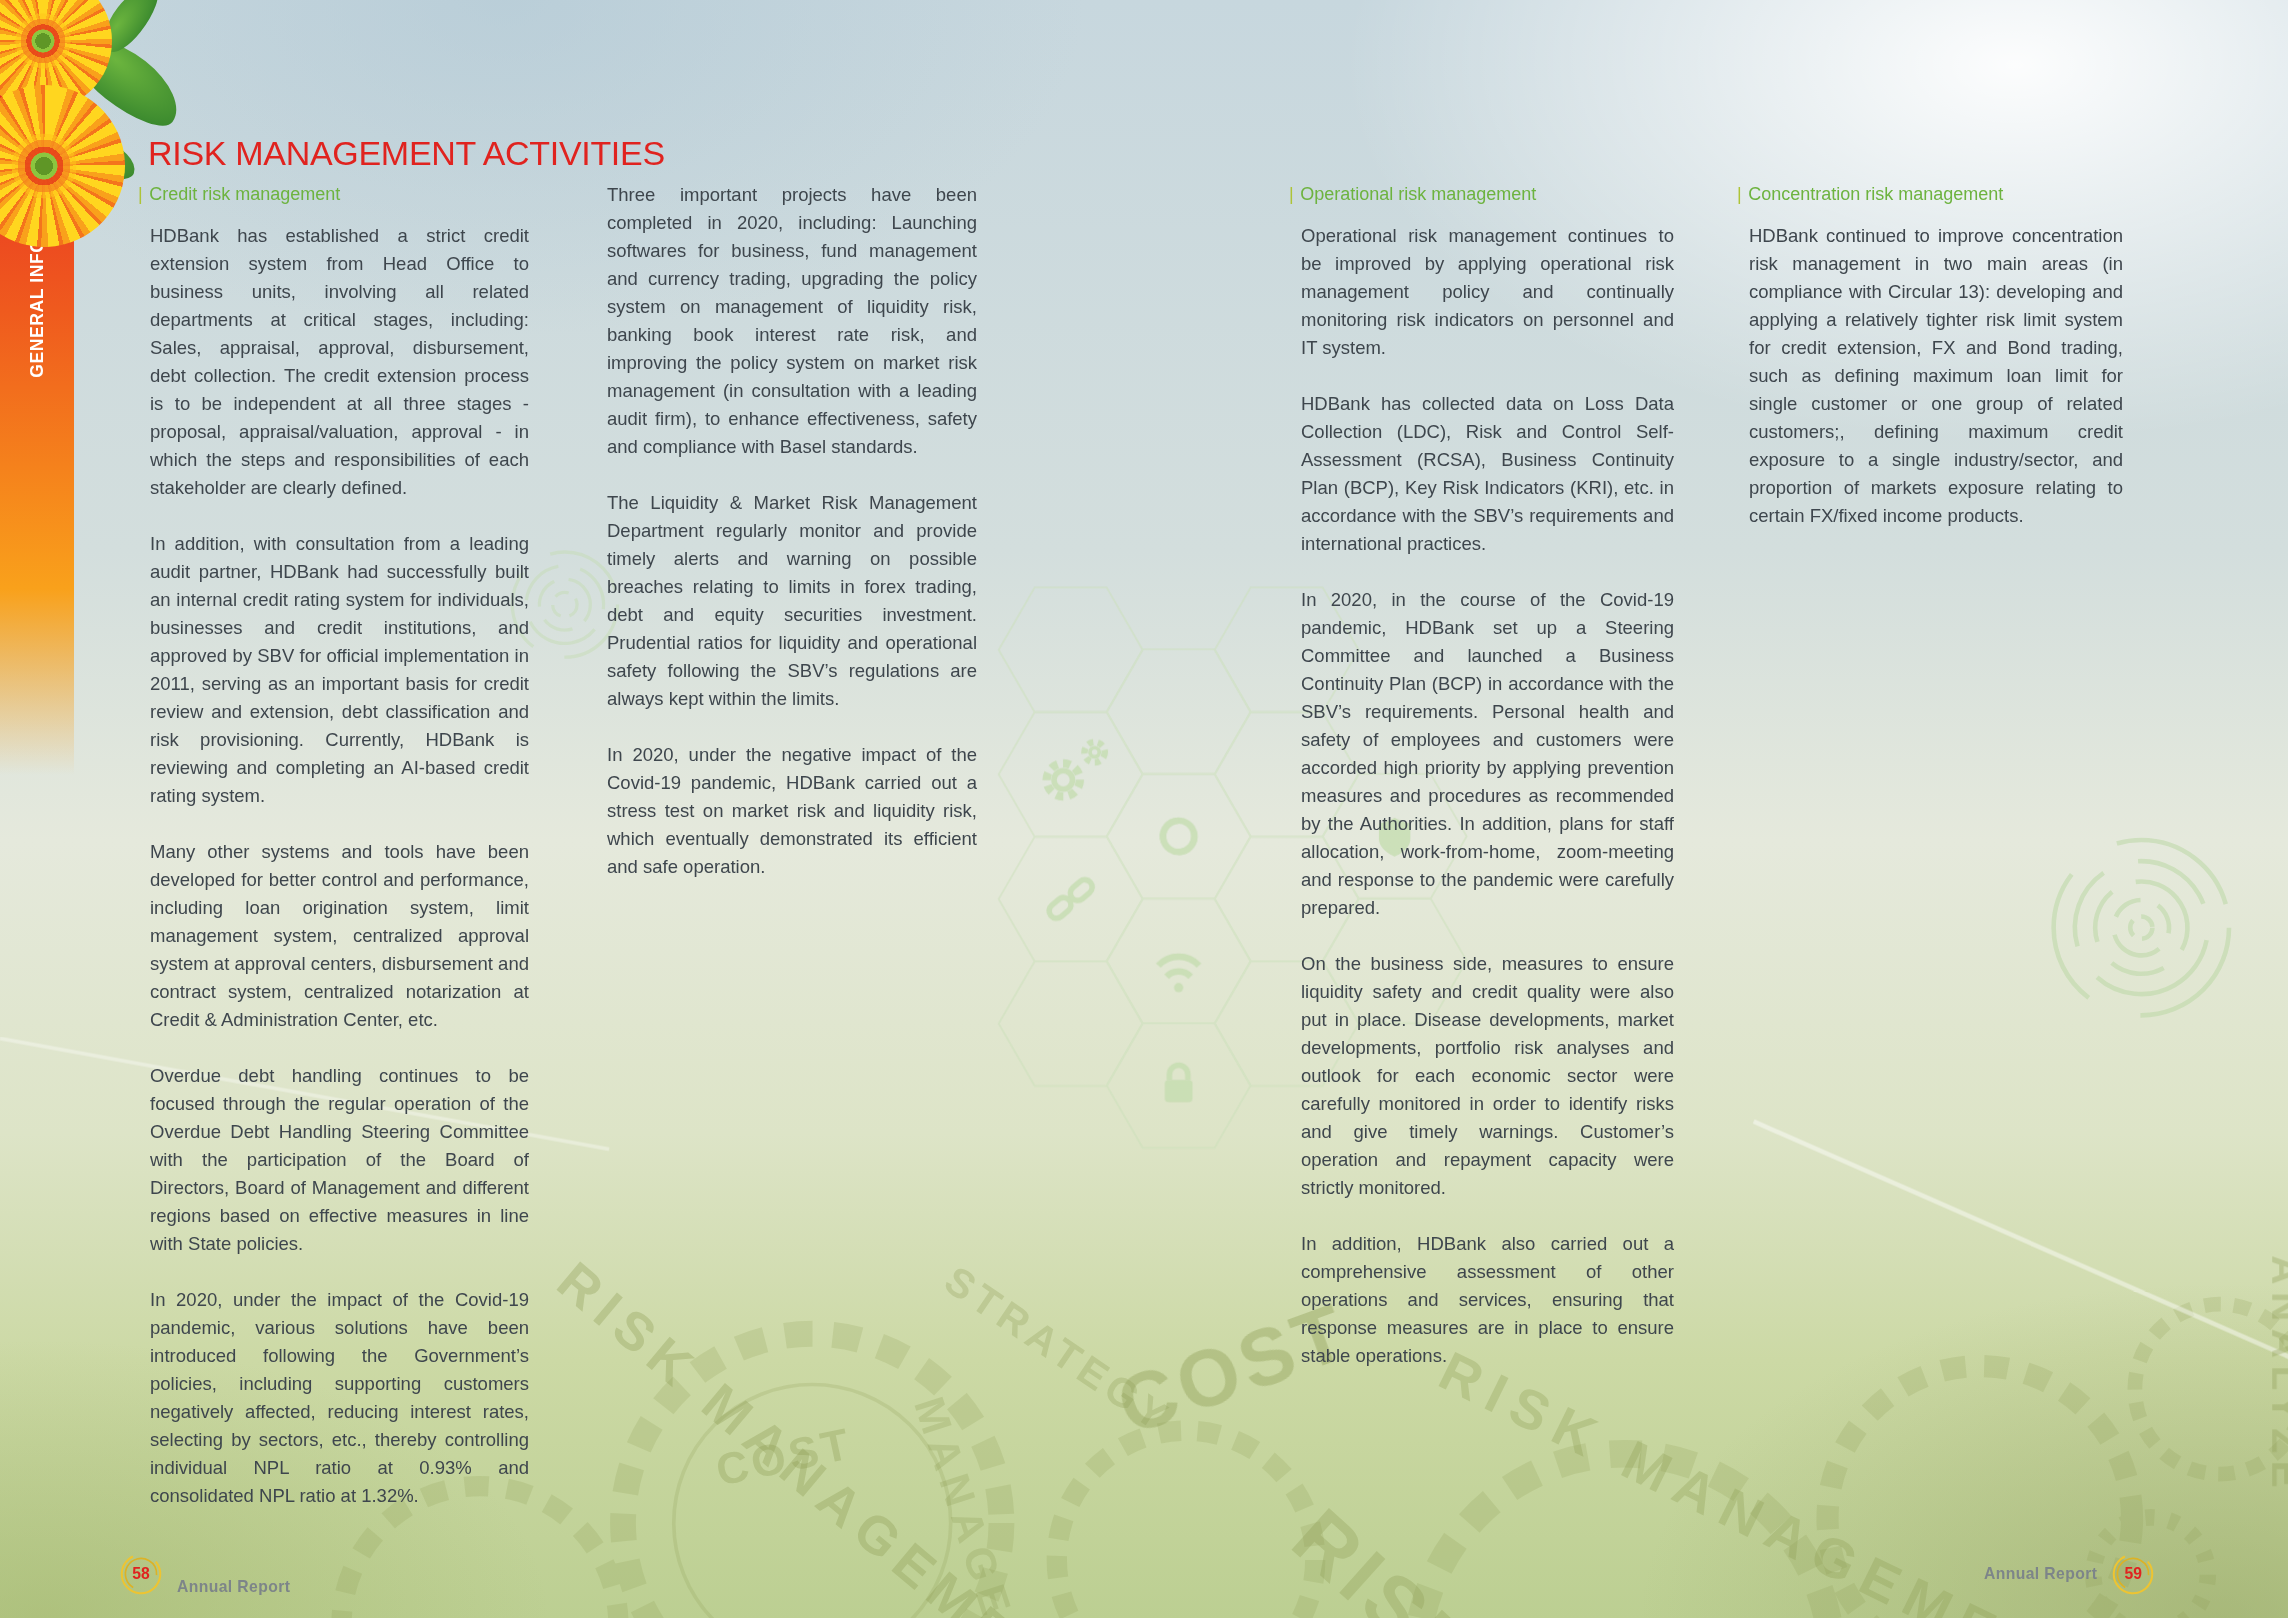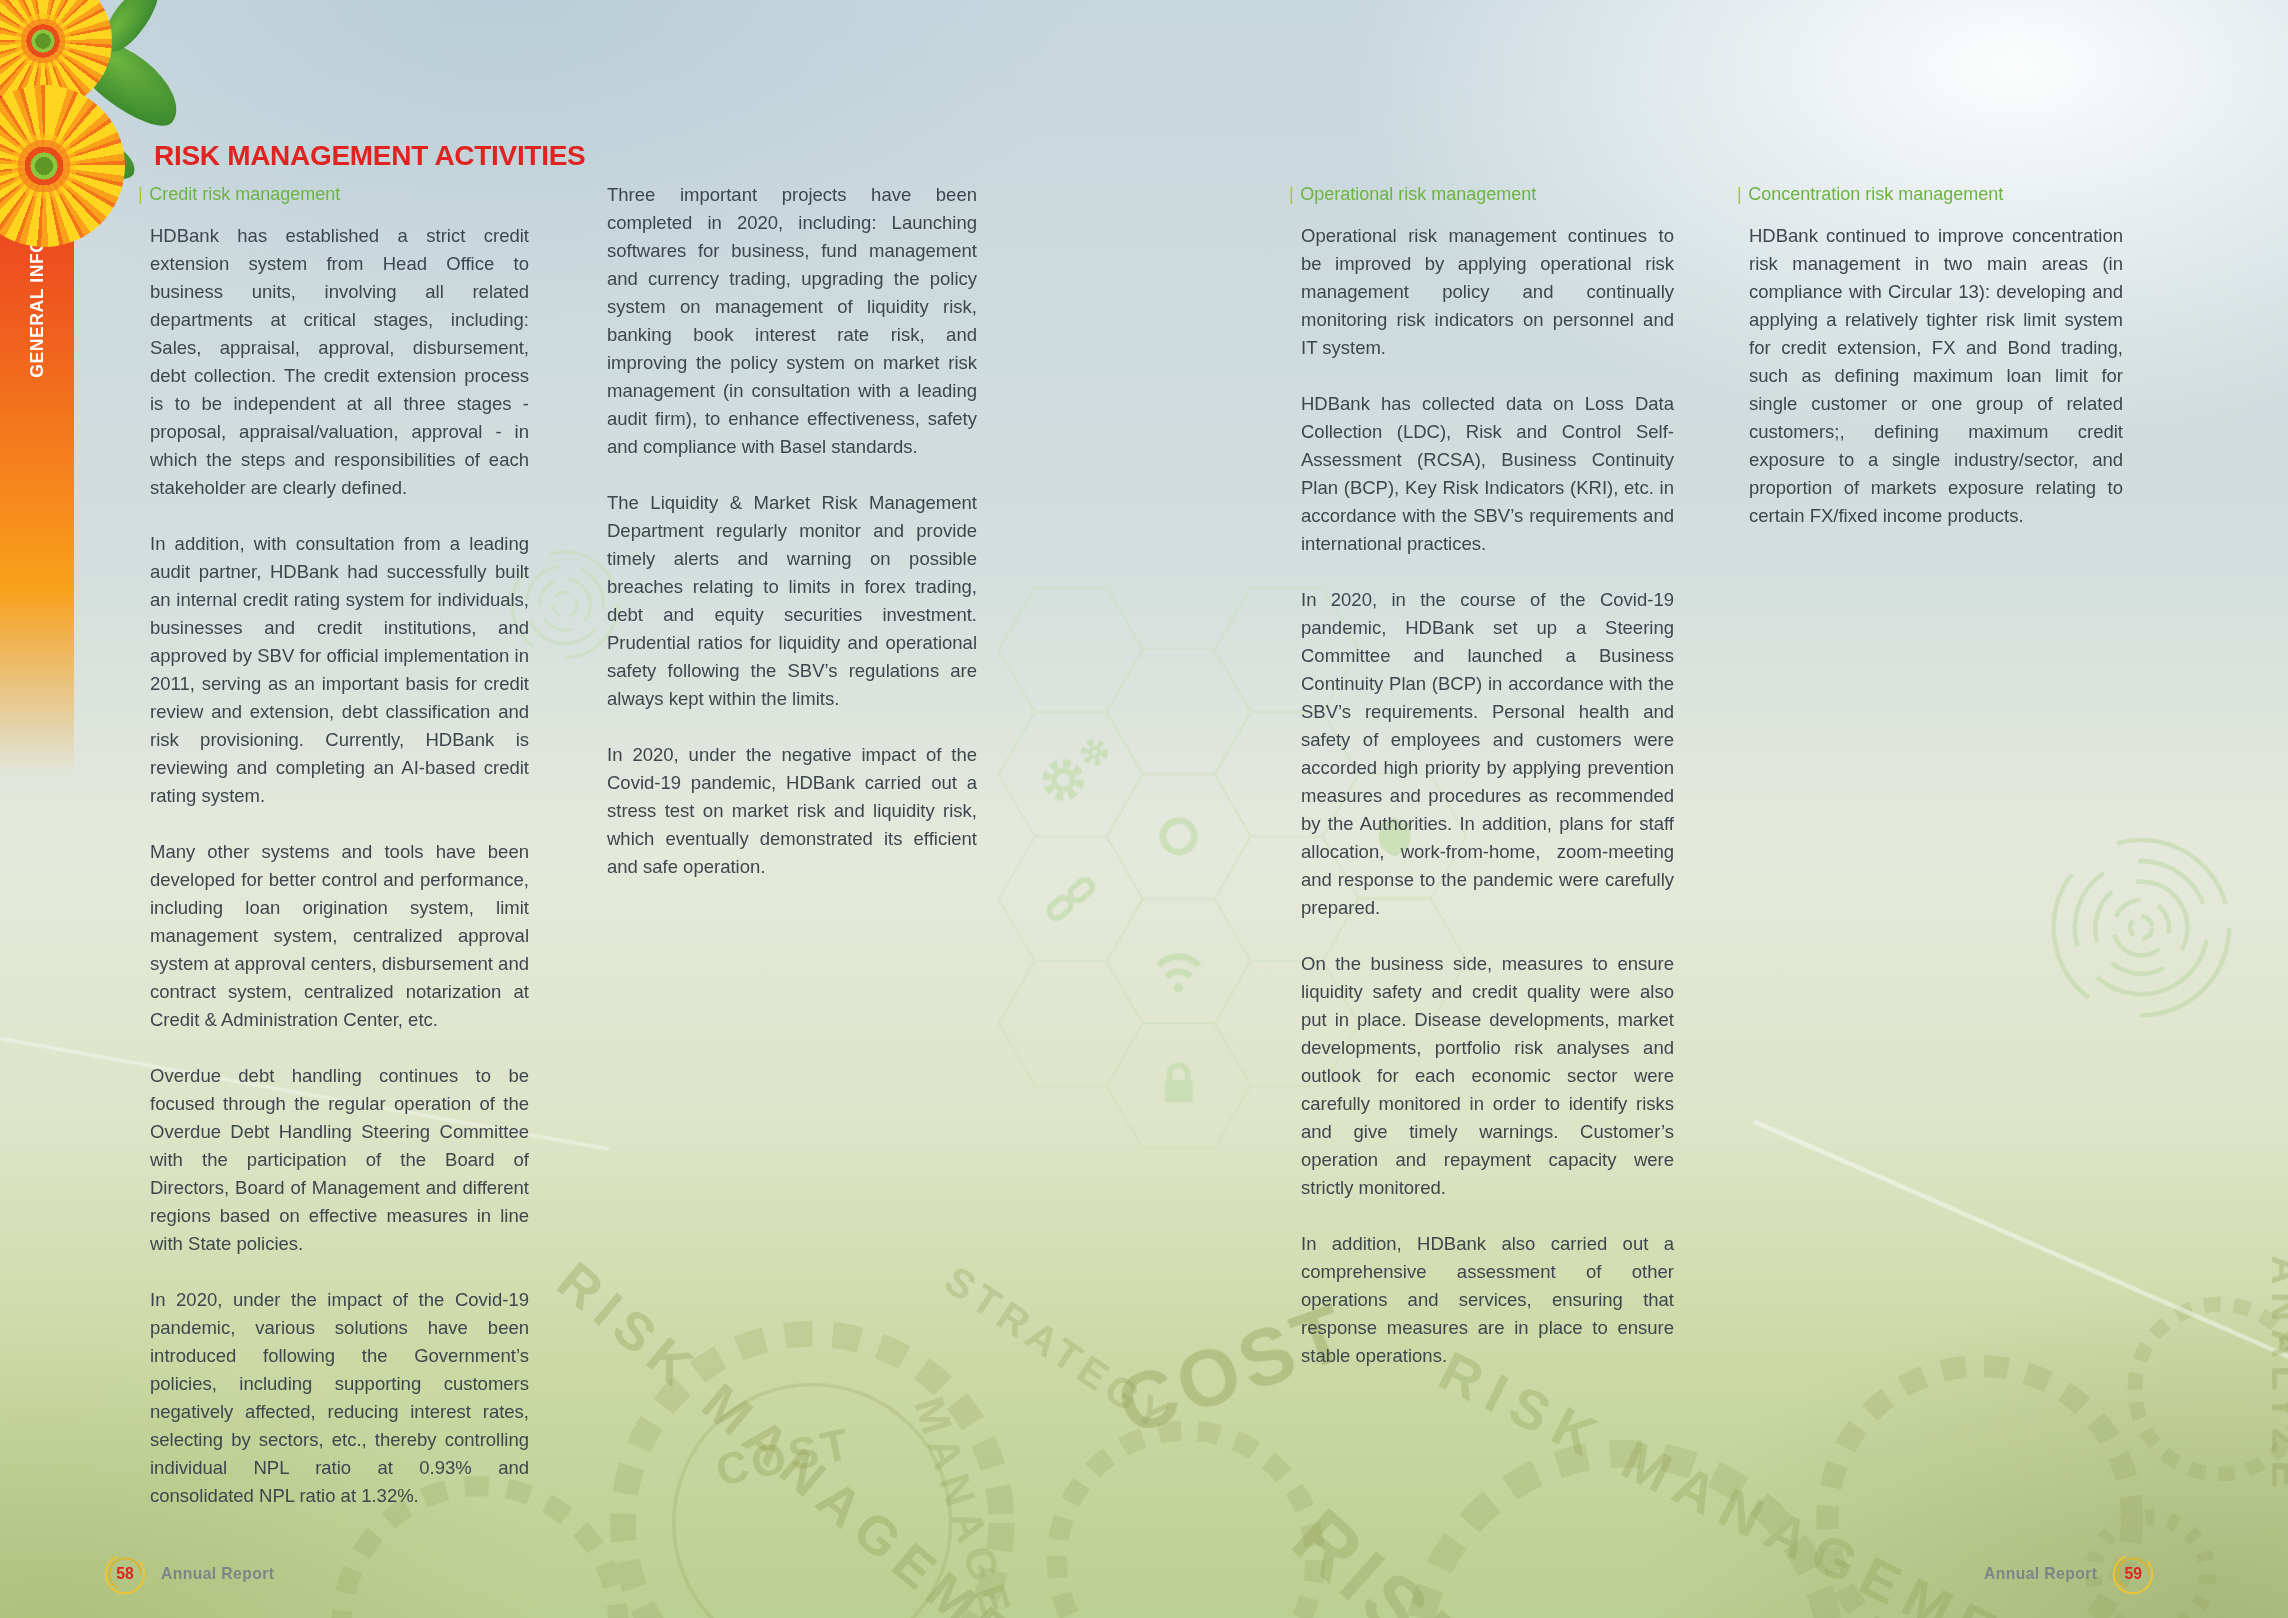--- a/index.html
+++ b/index.html
@@ -25,22 +25,22 @@
   .flowers{position:absolute;left:0;top:0;width:212px;height:249px;}
   .leaf{position:absolute;border-radius:52% 48% 55% 45%/62% 58% 42% 38%;
     background:radial-gradient(ellipse at 32% 32%,#6cb53e,#2e7e2a);}
   .flower{position:absolute;border-radius:50%;
     background:
       radial-gradient(circle at 50% 50%, #5f9626 0 8%, #8bc63f 8% 11.5%, rgba(0,0,0,0) 12%),
       radial-gradient(circle at 50% 50%, rgba(0,0,0,0) 11%, rgba(232,70,26,.95) 12% 17%, rgba(246,140,29,.85) 17% 23%, rgba(255,196,26,.55) 23% 28%, rgba(0,0,0,0) 28.5%),
       repeating-conic-gradient(#ffd61f 0 8deg, #f9a11b 8deg 13deg, #f4741c 13deg 16deg);
   }
   
-  .page-title{position:absolute;left:138px;top:124px;margin:16px;
-    font-size:28px;font-weight:bold;color:#e0231f;letter-spacing:-0.3px;}
+  .page-title{position:absolute;left:138px;top:124px;margin:10px;
+    font-size:34px;font-weight:normal;color:#e0231f;letter-spacing:-0.3px;}
   .column{position:absolute;top:181px;}
   .col-header{margin:0 0 14.8px 0;font-size:18px;line-height:26px;font-weight:normal;color:#6db33f;}
   .col-header .pipe{color:#aec437;margin-right:6.5px;}
   .column p{margin:0 0 28px 12px;font-size:18.5px;line-height:28px;color:#3e464d;text-align:justify;}
   .subhead{margin-top:0;}
   
   .footer{position:absolute;display:flex;align-items:center;gap:14px;}
   .footer-label{color:#7d8589;font-size:15.7px;font-weight:bold;letter-spacing:0.4px;}
   .badge{position:relative;width:44px;height:44px;display:flex;align-items:center;justify-content:center;}
   .badge svg{position:absolute;left:0;top:0;}
@@ -184,21 +184,21 @@
     <p>In 2020, in the course of the Covid-19 pandemic, HDBank set up a Steering Committee and launched a Business Continuity Plan (BCP) in accordance with the SBV’s requirements. Personal health and safety of employees and customers were accorded high priority by applying prevention measures and procedures as recommended by the Authorities. In addition, plans for staff allocation, work-from-home, zoom-meeting and response to the pandemic were carefully prepared.</p>
     <p>On the business side, measures to ensure liquidity safety and credit quality were also put in place. Disease developments, market developments, portfolio risk analyses and outlook for each economic sector were carefully monitored in order to identify risks and give timely warnings. Customer’s operation and repayment capacity were strictly monitored.</p>
     <p>In addition, HDBank also carried out a comprehensive assessment of other operations and services, ensuring that response measures are in place to ensure stable operations.</p>
   </div>
 
   <div class="column" style="left:1737px;width:386px;">
     <h3 class="col-header"><span class="pipe">|</span><span>Concentration risk management</span></h3>
     <p>HDBank continued to improve concentration risk management in two main areas (in compliance with Circular 13): developing and applying a relatively tighter risk limit system for credit extension, FX and Bond trading, such as defining maximum loan limit for single customer or one group of related customers;, defining maximum credit exposure to a single industry/sector, and proportion of markets exposure relating to certain FX/fixed income products.</p>
   </div>
 
-  <div class="footer" style="left:103px;top:1552px;">
+  <div class="footer" style="left:119px;top:1552px;align-items:flex-end;">
     <span class="badge">
       <svg width="44" height="44" viewBox="0 0 48 48">
         <circle cx="24" cy="24" r="21" fill="none" stroke="#eec431" stroke-width="2.2" stroke-dasharray="104 28" transform="rotate(-40 24 24)"></circle>
         <circle cx="24" cy="24" r="17" fill="none" stroke="#dcb226" stroke-width="1.8" stroke-dasharray="72 36" transform="rotate(120 24 24)"></circle>
       </svg>
       <span class="badge-num">58</span>
     </span>
     <span class="footer-label">Annual Report</span>
   </div>
 

